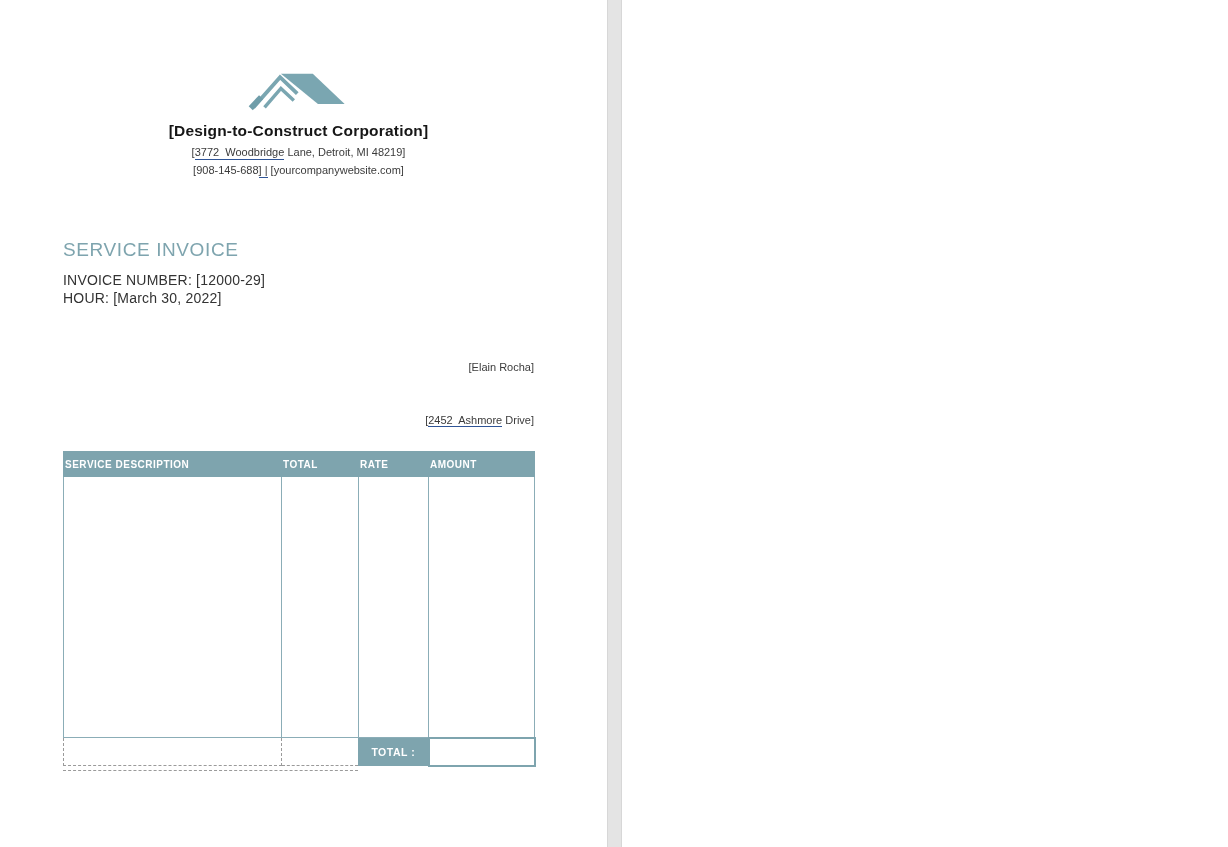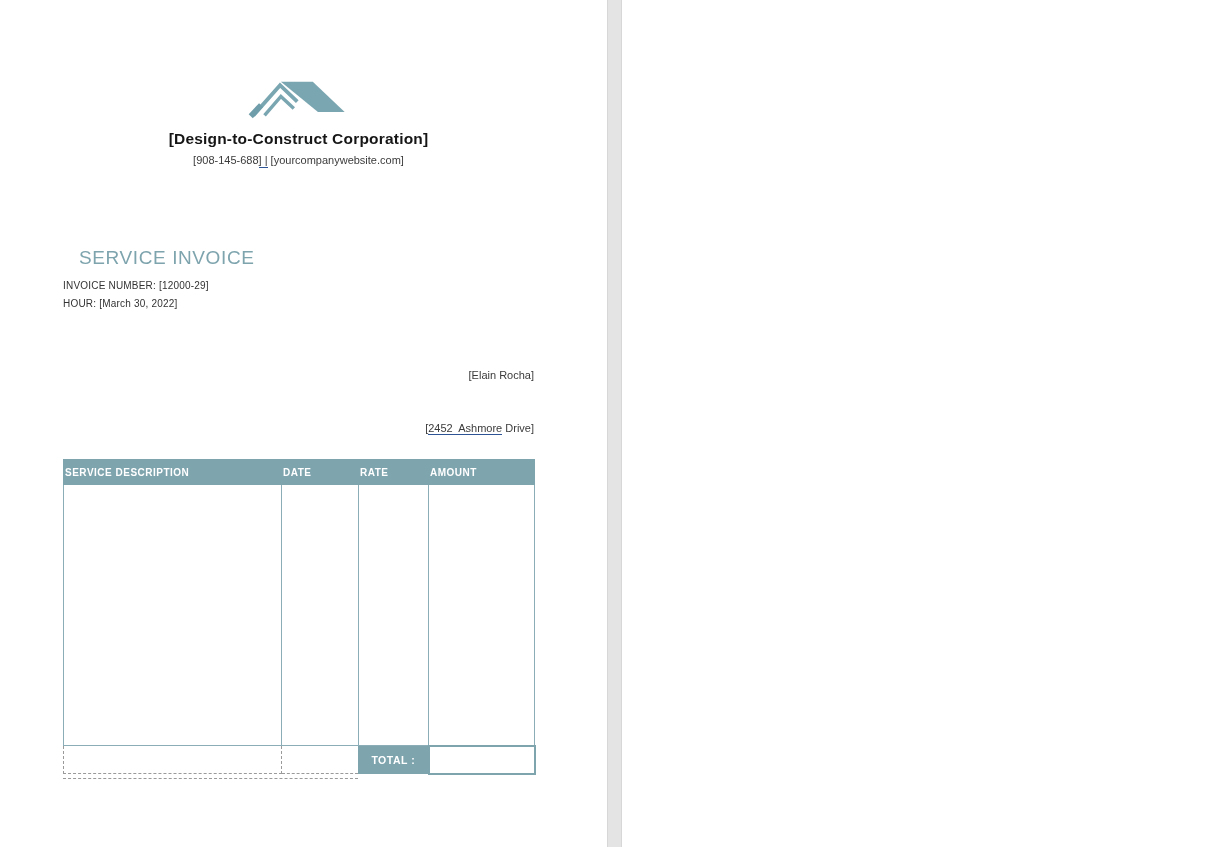--- a/index.html
+++ b/index.html
@@ -8,33 +8,33 @@
     width:1228px; height:847px; position:relative; overflow:hidden;
     background:#ffffff;
     font-family:"Liberation Sans", sans-serif;
     color:#333;
   }
   
   .divider {
     position:absolute; left:607px; top:0; width:15px; height:847px;
     background:#e4e4e4; border-left:1px solid #d7d7d7; border-right:1px solid #d7d7d7;
   }
-  .page { position:absolute; top:12px; height:674px; background:#fff; }
+  .page { position:absolute; top:4px; height:674px; background:#fff; }
   .page-left  { left:0; width:607px; }
   .page-right { left:622px; width:606px; }
 
   
   .company-block { position:absolute; left:63px; top:60px; width:471px; text-align:center; }
   .logo-svg { display:block; margin:0 auto; }
   .company-name { margin-top:4px; font-size:15.5px; font-weight:bold; color:#161616; letter-spacing:.2px; }
   .addr-line { margin-top:6px; font-size:11px; color:#3b3b3b; white-space:pre-wrap; }
   .link-u { border-bottom:1.5px solid #2f5496; padding-bottom:.5px; }
 
-  .service-heading { position:absolute; left:63px; top:235px; font-size:19px; color:#7ea4ae; letter-spacing:.6px;margin-left:16px; }
-  .meta-line { position:absolute; left:63px; font-size:10px; color:#333; letter-spacing:.2px; }
+  .service-heading { position:absolute; left:63px; top:235px; font-size:19px; color:#7ea4ae; letter-spacing:.6px; }
+  .meta-line { position:absolute; left:63px; font-size:14px; color:#333; letter-spacing:.2px; }
   .meta-1 { top:268px; }
   .meta-2 { top:286px; }
 
   .to-block { position:absolute; left:234px; top:320px; width:300px; text-align:right;
               font-size:11px; color:#3b3b3b; line-height:17.5px; white-space:pre-wrap; }
 
   table { border-collapse:collapse; table-layout:fixed; }
 
   .inv-table { position:absolute; left:63px; top:447px; width:471px; }
   .inv-table th {
@@ -56,20 +56,21 @@
 <div class="page page-left">
 
   <div class="company-block">
     <svg class="logo-svg" width="112" height="54" viewBox="0 0 130 62">
       <polygon points="44,11 81,11 118,46 87,46" fill="#7aa6b1"></polygon>
       <polyline points="12,50 43,15 63,34" fill="none" stroke="#7aa6b1" stroke-width="4.5"></polyline>
       <polyline points="25,50 44,28 59,42" fill="none" stroke="#7aa6b1" stroke-width="4"></polyline>
       <line x1="9" y1="51" x2="21" y2="38" stroke="#6f9da9" stroke-width="6.5"></line>
     </svg>
     <div class="company-name">[Design-to-Construct Corporation]</div>
+    <div class="addr-line"><span>[</span><span class="link-u">3772  Woodbridge</span><span> Lane, Detroit, MI 48219]</span></div>
     <div class="addr-line"><span>[908-145-688</span><span class="link-u">] |</span><span> [yourcompanywebsite.com]</span></div>
   </div>
 
   <div class="service-heading">SERVICE INVOICE</div>
   <div class="meta-line meta-1"><span>INVOICE NUMBER:</span> <span>[12000-29]</span></div>
   <div class="meta-line meta-2"><span>HOUR:</span> <span>[March 30, 2022]</span></div>
 
   <div class="to-block">
     <div>[Elain Rocha]</div>
     <div><span>[</span><span class="link-u">2452  Ashmore</span><span> Drive]</span></div>
@@ -80,21 +81,21 @@
   <table class="inv-table">
     <colgroup>
         <col style="width:218px">
         <col style="width:77px">
         <col style="width:70px">
         <col style="width:106px">
       </colgroup>
     <tbody>
         <tr>
       <th>SERVICE DESCRIPTION</th>
-      <th>DATE</th>
+      <th>TOTAL</th>
       <th>RATE</th>
       <th>AMOUNT</th>
     </tr>
     <tr class="inv-body">
       <td></td>
       <td></td>
       <td></td>
       <td></td>
     </tr>
     <tr class="inv-total">

